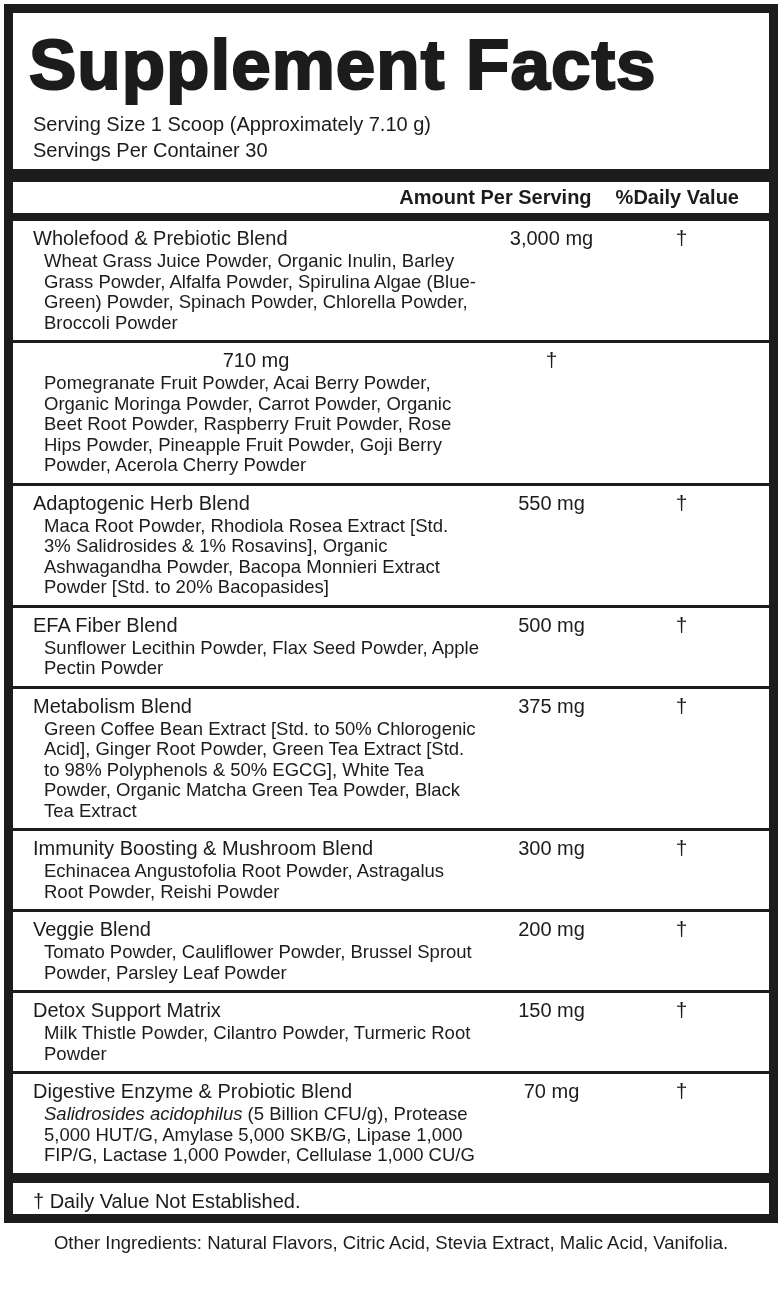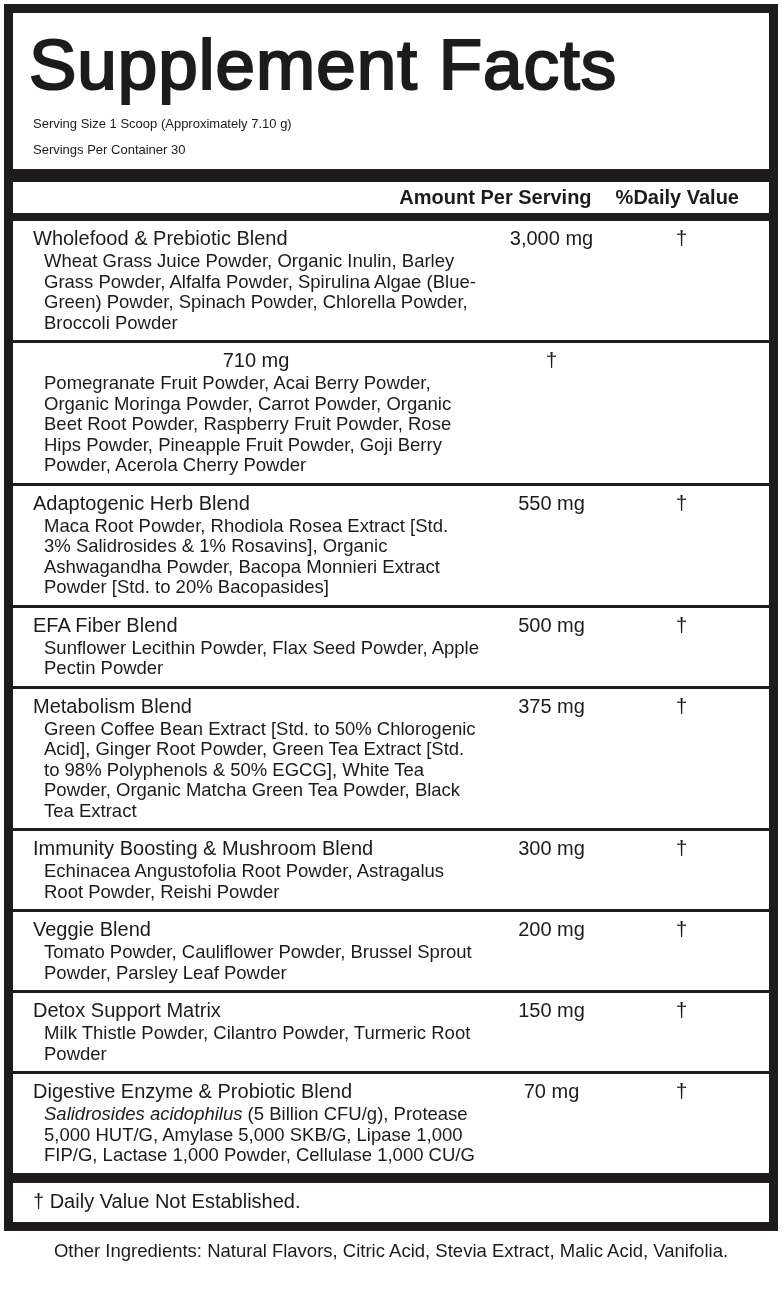--- a/index.html
+++ b/index.html
@@ -19,31 +19,31 @@
     margin: 4px 4px 0 4px;
     border: 9px solid #1d1b1b;
     background: #ffffff;
   }
   .pad {
     padding-left: 20px;
     padding-right: 30px;
   }
   .title {
     font-size: 71px;
-    font-weight: normal;
+    font-weight: bold;
     letter-spacing: 1px;
     line-height: 1;
     -webkit-text-stroke: 2.2px #1d1b1b;
     margin: 16px 0 0 0;
     padding: 0 30px 0 16px;
     white-space: nowrap;
   }
   .serving-block {
     margin-top: 11px;
-    font-size: 13px;
+    font-size: 20px;
     line-height: 26px;
   }
   .bar-thick {
     height: 13px;
     background: #1d1b1b;
     margin-top: 6px;
   }
   .bar-med {
     height: 8px;
     background: #1d1b1b;
@@ -88,21 +88,21 @@
   }
   .ing {
     grid-column: 1;
     margin: 1px 0 0 0;
     padding-left: 11px;
     font-size: 18.5px;
     line-height: 20.5px;
   }
   .footnote {
     padding-top: 7px;
-    padding-bottom: 9px;
+    padding-bottom: 1px;
     font-size: 20px;
   }
   .other {
     margin-top: 9px;
     text-align: center;
     font-size: 18.5px;
     white-space: nowrap;
   }
 </style>
 </head>

